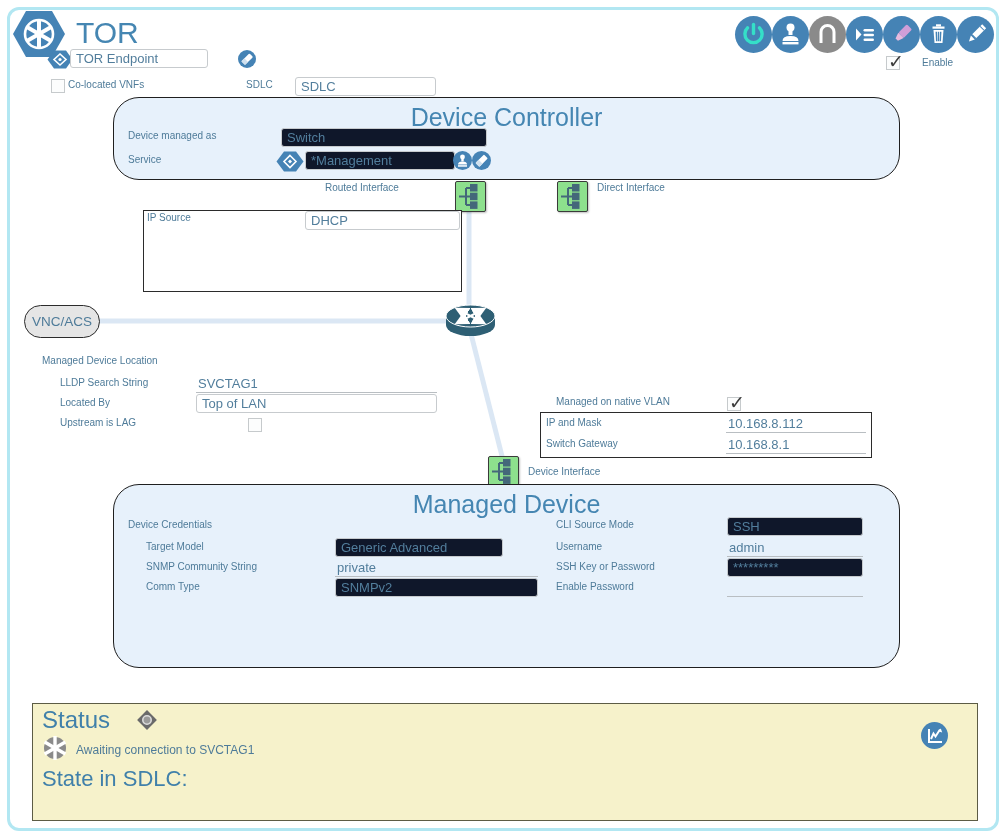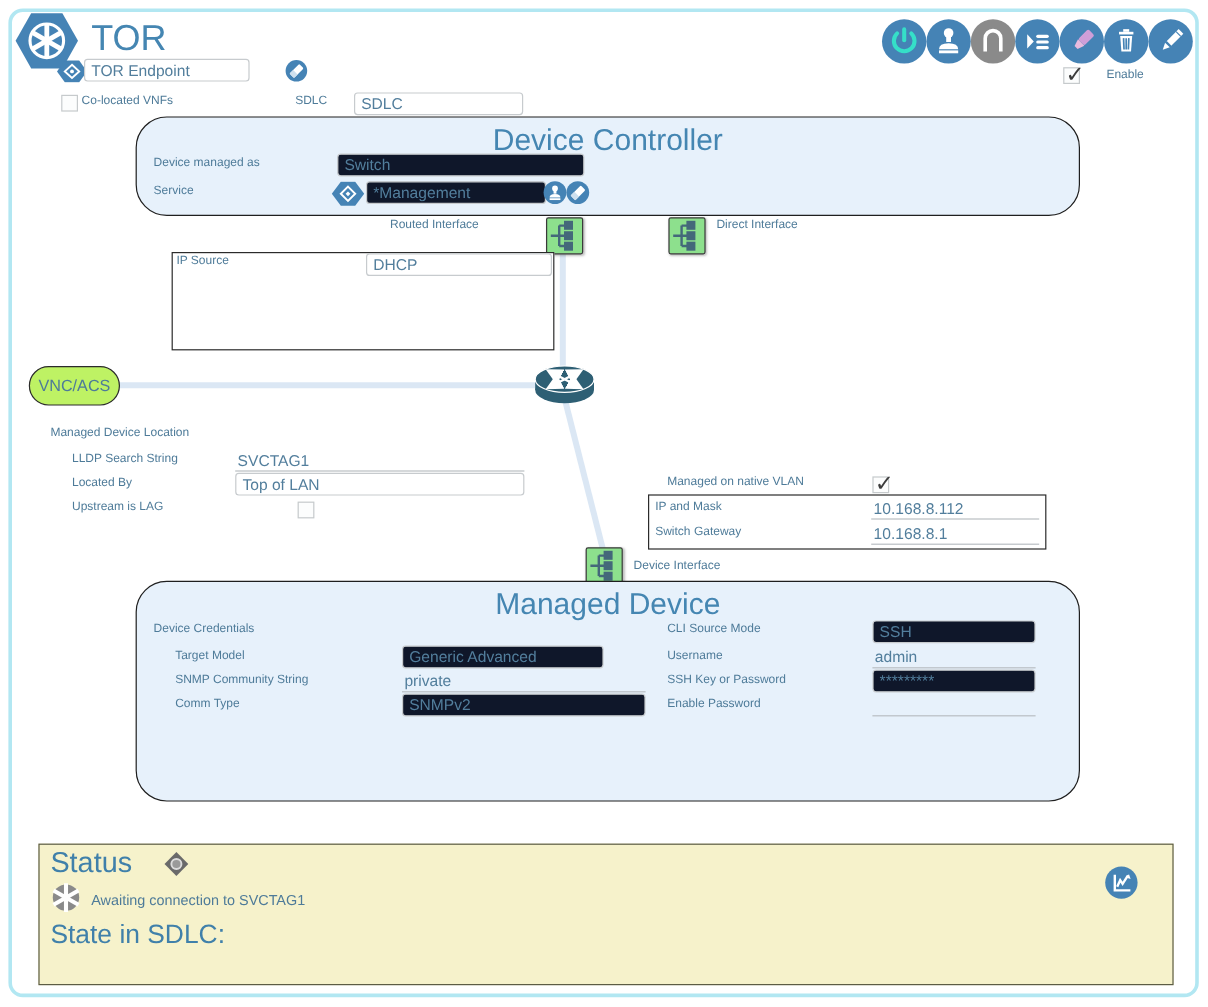--- a/index.html
+++ b/index.html
@@ -47,21 +47,21 @@
   }
   .round-icon.gray { background:#8a8a8a; }
   .green-node {
     position:absolute; width:31px; height:31px; background:#8de08d;
     border:1.5px solid #3a3a3a; border-radius:2px;
     display:flex; align-items:center; justify-content:center;
     box-shadow:1px 1px 2px rgba(0,0,0,.25);
   }
   .outline-box { position:absolute; border:1.5px solid #2b2b2b; background:#fff; }
   .pill {
-    position:absolute; background:#bef264; border:1.5px solid #2b2b2b;
+    position:absolute; background:#e5e5e5; border:1.5px solid #2b2b2b;
     border-radius:17px; display:flex; align-items:center; justify-content:center;
     color:#4e7b99; font-size:13.5px;
   }
   .status-panel {
     position:absolute; background:#f6f2cb; border:1.5px solid #5c5c45;
   }
   .status-title { position:absolute; color:#4080aa; font-size:24px; }
   .status-msg { position:absolute; color:#4e7b99; font-size:12px; }
 </style>
 </head>

